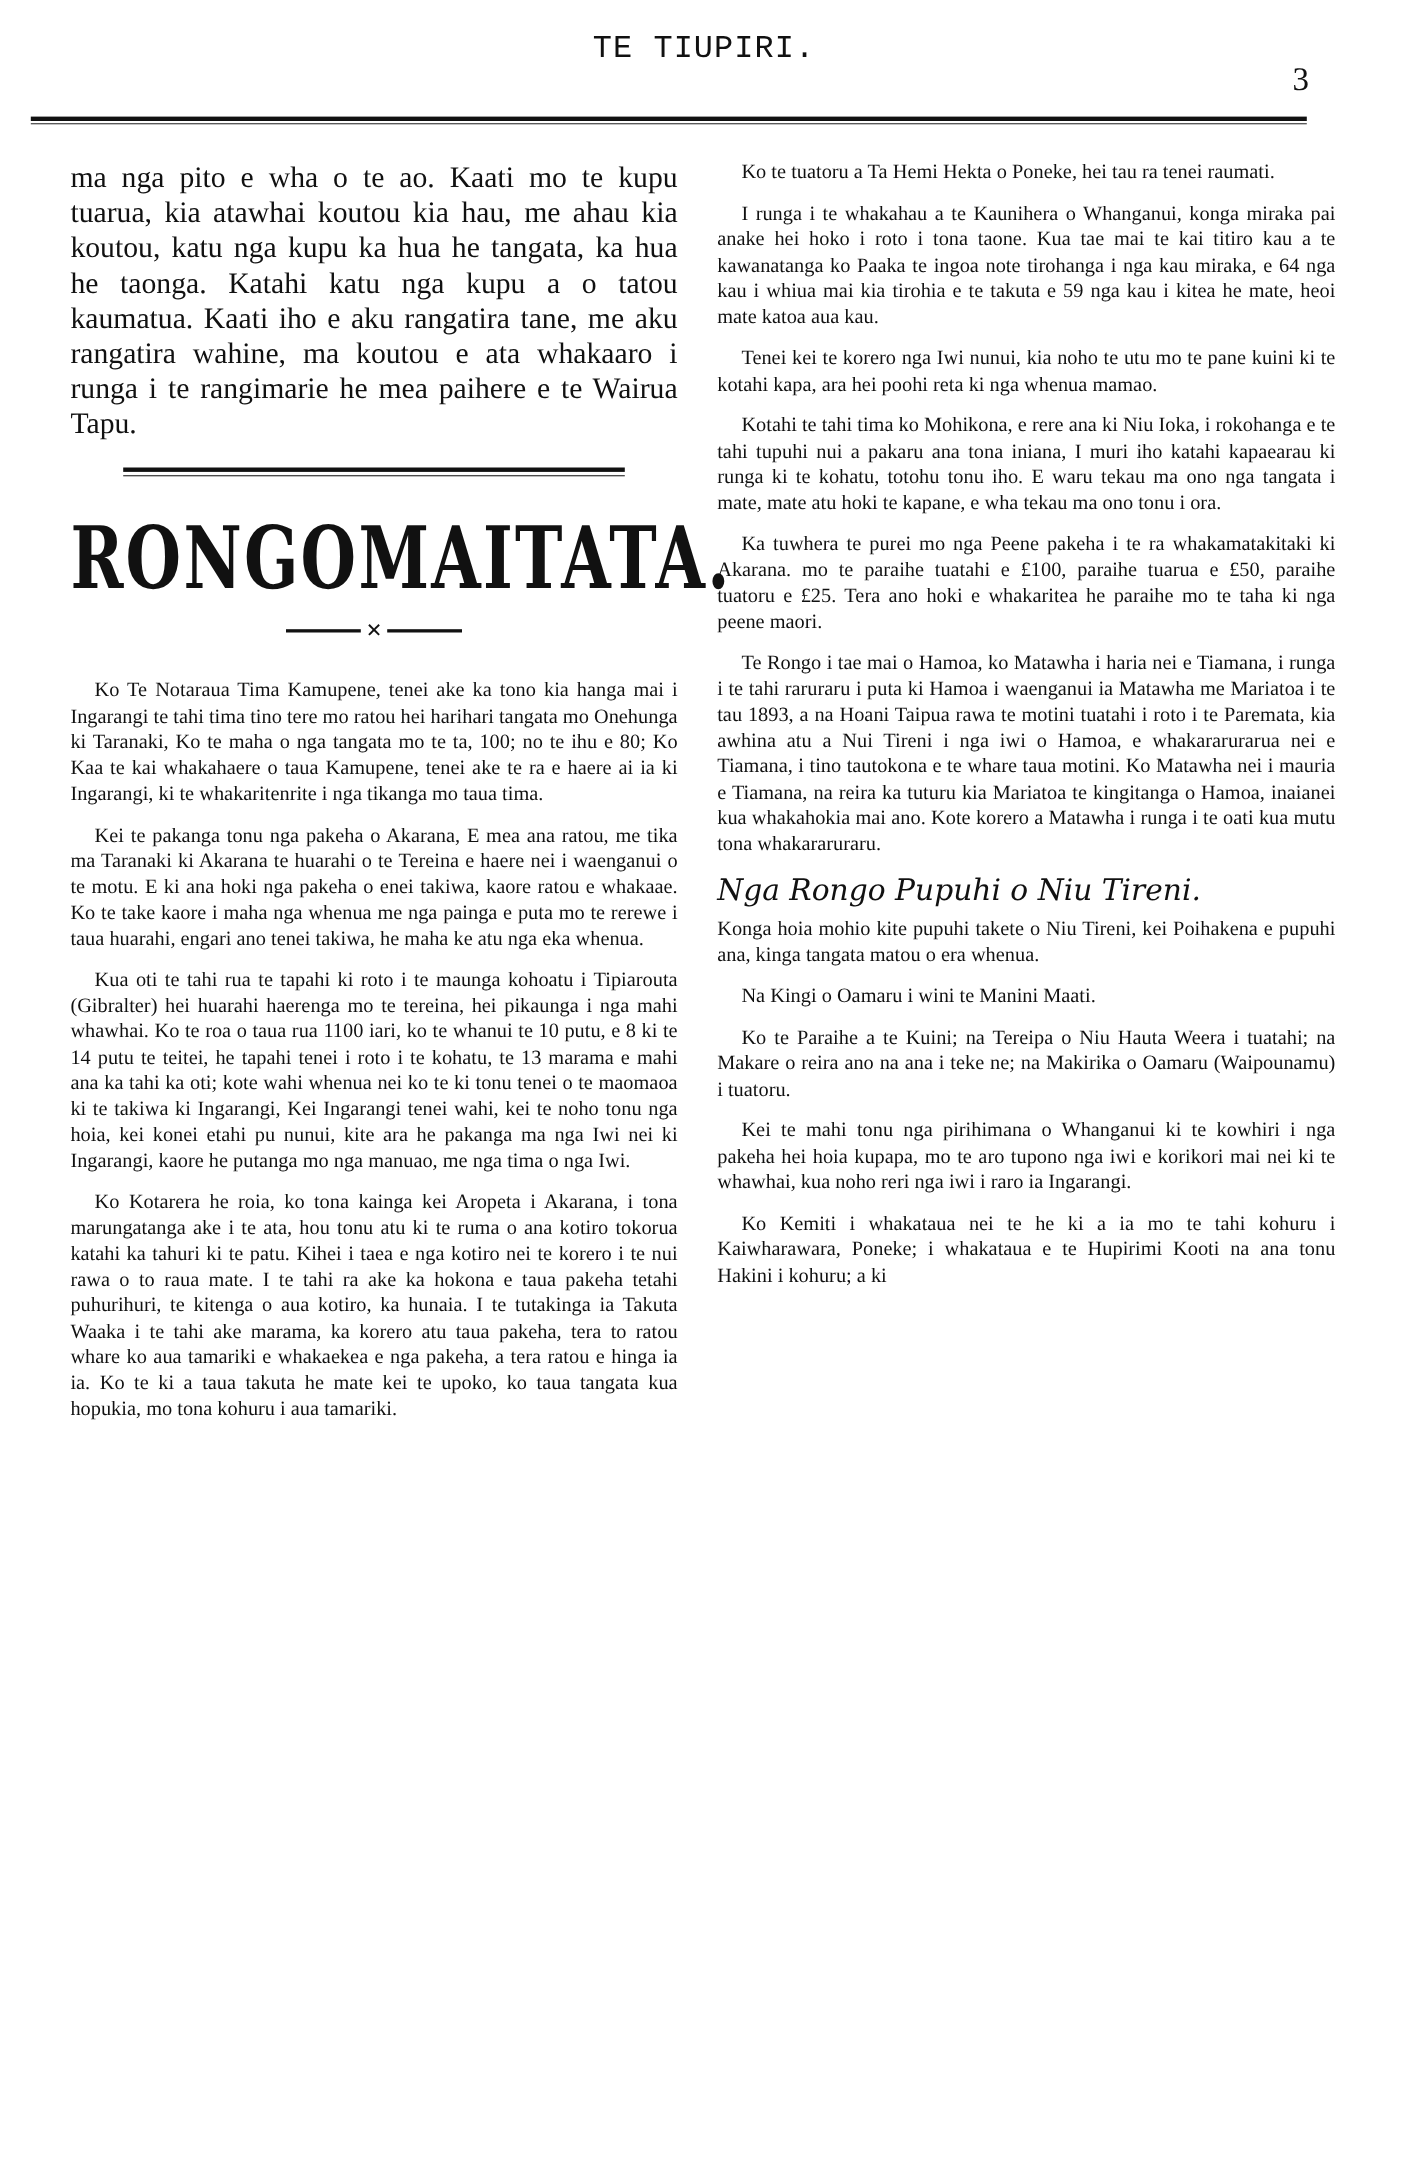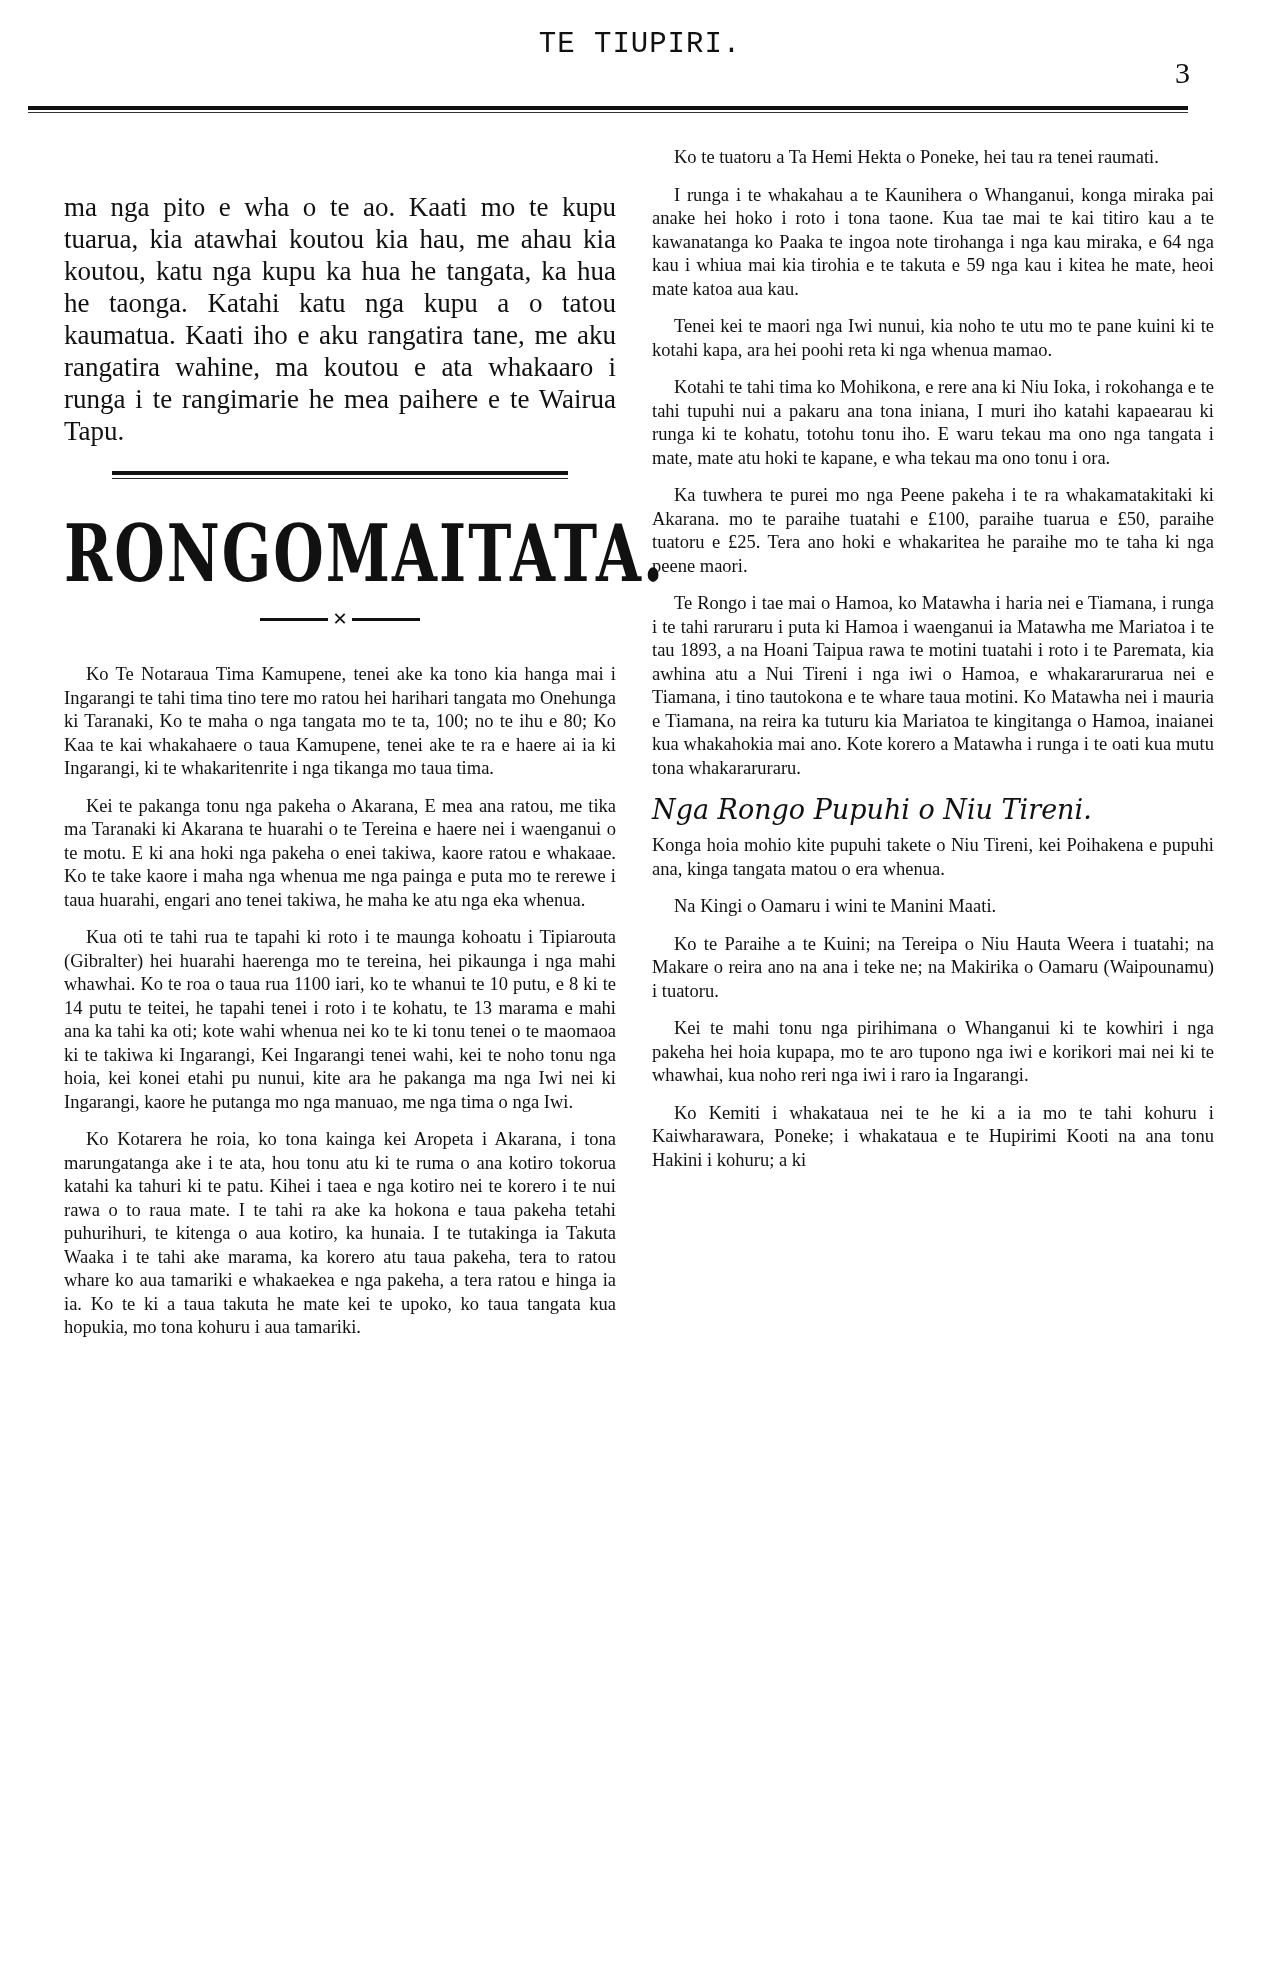--- a/index.html
+++ b/index.html
@@ -49,21 +49,20 @@
       width: 1160px;
       top: 112px;
       height: 1px;
       background: #333;
     }
     .col-left {
       position: absolute;
       left: 64px;
       top: 145px;
       width: 552px;
-      margin-top: 46px;
     }
     .col-right {
       position: absolute;
       left: 652px;
       top: 146px;
       width: 562px;
     }
     .intro {
       font-family: "Liberation Serif", "DejaVu Serif", serif;
       font-size: 27px;
@@ -154,21 +153,21 @@
   </div>
   <p class="para body-start">Ko Te Notaraua Tima Kamupene, tenei ake ka tono kia hanga mai i Ingarangi te tahi tima tino tere mo ratou hei harihari tangata mo Onehunga ki Taranaki, Ko te maha o nga tangata mo te ta, 100; no te ihu e 80; Ko Kaa te kai whakahaere o taua Kamupene, tenei ake te ra e haere ai ia ki Ingarangi, ki te whakaritenrite i nga tikanga mo taua tima.</p>
   <p class="para">Kei te pakanga tonu nga pakeha o Akarana, E mea ana ratou, me tika ma Taranaki ki Akarana te huarahi o te Tereina e haere nei i waenganui o te motu. E ki ana hoki nga pakeha o enei takiwa, kaore ratou e whakaae.  Ko te take kaore i maha nga whenua me nga painga e puta mo te rerewe i taua huarahi, engari ano tenei takiwa, he maha ke atu nga eka whenua.</p>
   <p class="para">Kua oti te tahi rua te tapahi ki roto i te maunga kohoatu i Tipiarouta (Gibralter) hei huarahi haerenga mo te tereina, hei pikaunga i nga mahi whawhai. Ko te roa o taua rua 1100 iari, ko te whanui te 10 putu, e 8 ki te 14 putu te teitei, he tapahi tenei i roto i te kohatu, te 13 marama e mahi ana ka tahi ka oti; kote wahi whenua nei ko te ki tonu tenei o te maomaoa ki te takiwa ki Ingarangi, Kei Ingarangi tenei wahi, kei te noho tonu nga hoia, kei konei etahi pu nunui, kite ara he pakanga ma nga Iwi nei ki Ingarangi, kaore he putanga mo nga manuao, me nga tima o nga Iwi.</p>
   <p class="para">Ko Kotarera he roia, ko tona kainga kei Aropeta i Akarana, i tona marungatanga ake i te ata, hou tonu atu ki te ruma o ana kotiro tokorua katahi ka tahuri ki te patu.  Kihei i taea e nga kotiro nei te korero i te nui rawa o to raua mate.  I te tahi ra ake ka hokona e taua pakeha tetahi puhurihuri, te kitenga o aua kotiro, ka hunaia.  I te tutakinga ia Takuta Waaka i te tahi ake marama, ka korero atu taua pakeha, tera to ratou whare ko aua tamariki e whakaekea e nga pakeha, a tera ratou e hinga ia ia.  Ko te ki a taua takuta he mate kei te upoko, ko taua tangata kua hopukia, mo tona kohuru i aua tamariki.</p>
 </div>
 
 <div class="col-right">
   <p class="para">Ko te tuatoru a Ta Hemi Hekta o Poneke, hei tau ra tenei raumati.</p>
   <p class="para">I runga i te whakahau a te Kaunihera o Whanganui, konga miraka pai anake hei hoko i roto i tona taone.  Kua tae mai te kai titiro kau a te kawanatanga ko Paaka te ingoa note tirohanga i nga kau miraka, e 64 nga kau i whiua mai kia tirohia e te takuta e 59 nga kau i kitea he mate, heoi mate katoa aua kau.</p>
-  <p class="para">Tenei kei te maori nga Iwi nunui, kia noho te utu mo te pane kuini ki te kotahi kapa, ara hei poohi reta ki nga whenua mamao.</p>
+  <p class="para">Tenei kei te korero nga Iwi nunui, kia noho te utu mo te pane kuini ki te kotahi kapa, ara hei poohi reta ki nga whenua mamao.</p>
   <p class="para">Kotahi te tahi tima ko Mohikona, e rere ana ki Niu Ioka, i rokohanga e te tahi tupuhi nui a pakaru ana tona iniana, I muri iho katahi kapaearau ki runga ki te kohatu,  totohu tonu iho.  E waru tekau ma ono nga tangata i mate,  mate atu hoki te kapane, e wha tekau ma ono tonu i ora.</p>
   <p class="para">Ka tuwhera te purei mo nga Peene pakeha i te ra whakamatakitaki ki Akarana.  mo te paraihe tuatahi e £100, paraihe tuarua e £50, paraihe tuatoru e £25. Tera ano hoki e whakaritea he paraihe mo te taha ki nga peene maori.</p>
   <p class="para">Te Rongo i tae mai o Hamoa, ko Matawha i haria nei e Tiamana, i runga i te tahi raruraru i puta ki Hamoa i waenganui ia Matawha me Mariatoa i te tau 1893, a na Hoani Taipua rawa te motini tuatahi i roto i te Paremata, kia awhina atu a Nui Tireni i nga iwi o Hamoa, e whakararurarua nei e Tiamana, i tino tautokona e te whare taua motini.  Ko Matawha nei i mauria e Tiamana, na reira ka tuturu kia Mariatoa te kingitanga o Hamoa, inaianei kua whakahokia mai ano.  Kote korero a Matawha i runga i te oati kua mutu tona whakararuraru.</p>
   <div class="subhead">Nga Rongo Pupuhi o Niu Tireni.</div>
   <p class="para noindent">Konga hoia mohio kite pupuhi takete o Niu Tireni, kei Poihakena e pupuhi ana, kinga tangata matou o era whenua.</p>
   <p class="para centered-line">Na Kingi o Oamaru i wini te Manini Maati.</p>
   <p class="para">Ko te Paraihe a te Kuini; na Tereipa o Niu Hauta Weera i tuatahi; na Makare o reira ano na ana i teke ne;  na Makirika o Oamaru (Waipounamu) i tuatoru.</p>
   <p class="para">Kei te mahi tonu nga pirihimana o Whanganui ki te kowhiri i nga pakeha hei hoia kupapa, mo te aro tupono nga iwi e korikori mai nei ki te whawhai, kua noho reri nga iwi i raro ia Ingarangi.</p>
   <p class="para">Ko Kemiti i whakataua nei te he ki a ia mo te tahi kohuru i Kaiwharawara, Poneke; i whakataua e te Hupirimi Kooti na ana tonu Hakini i kohuru; a ki</p>
 </div>

